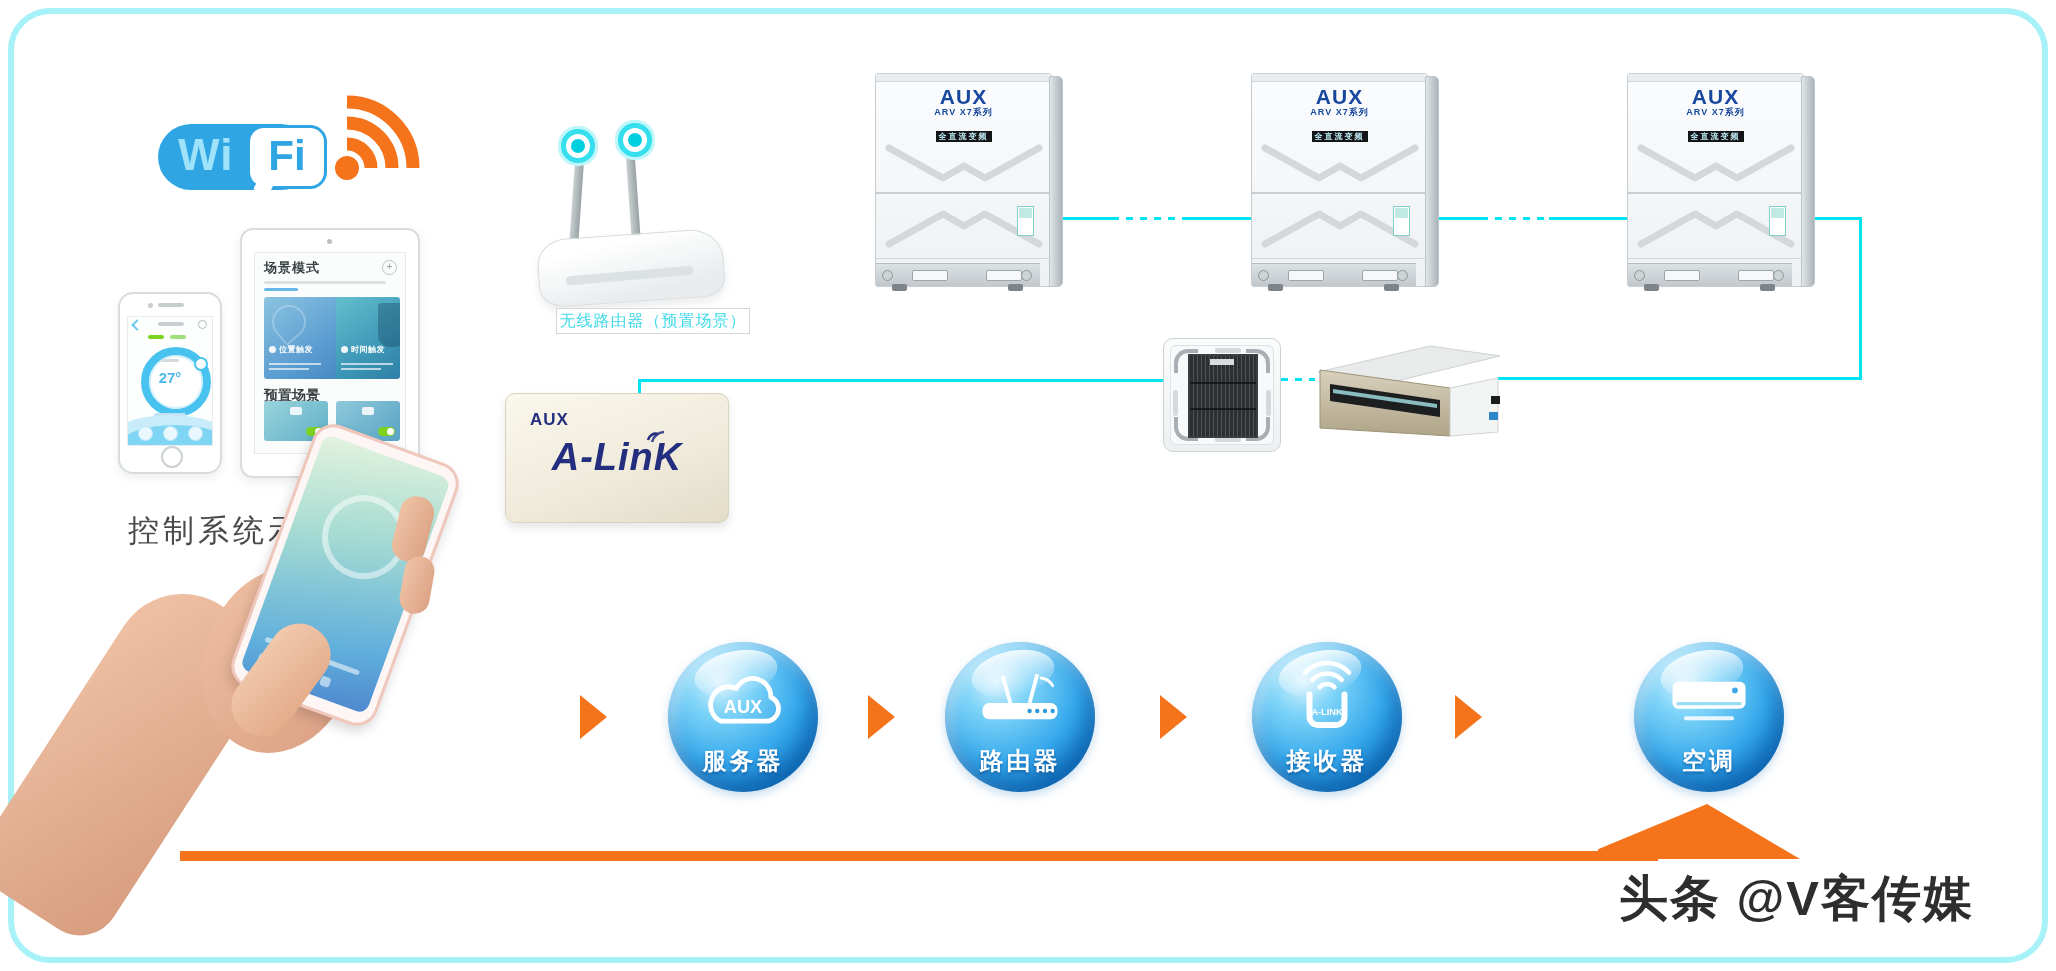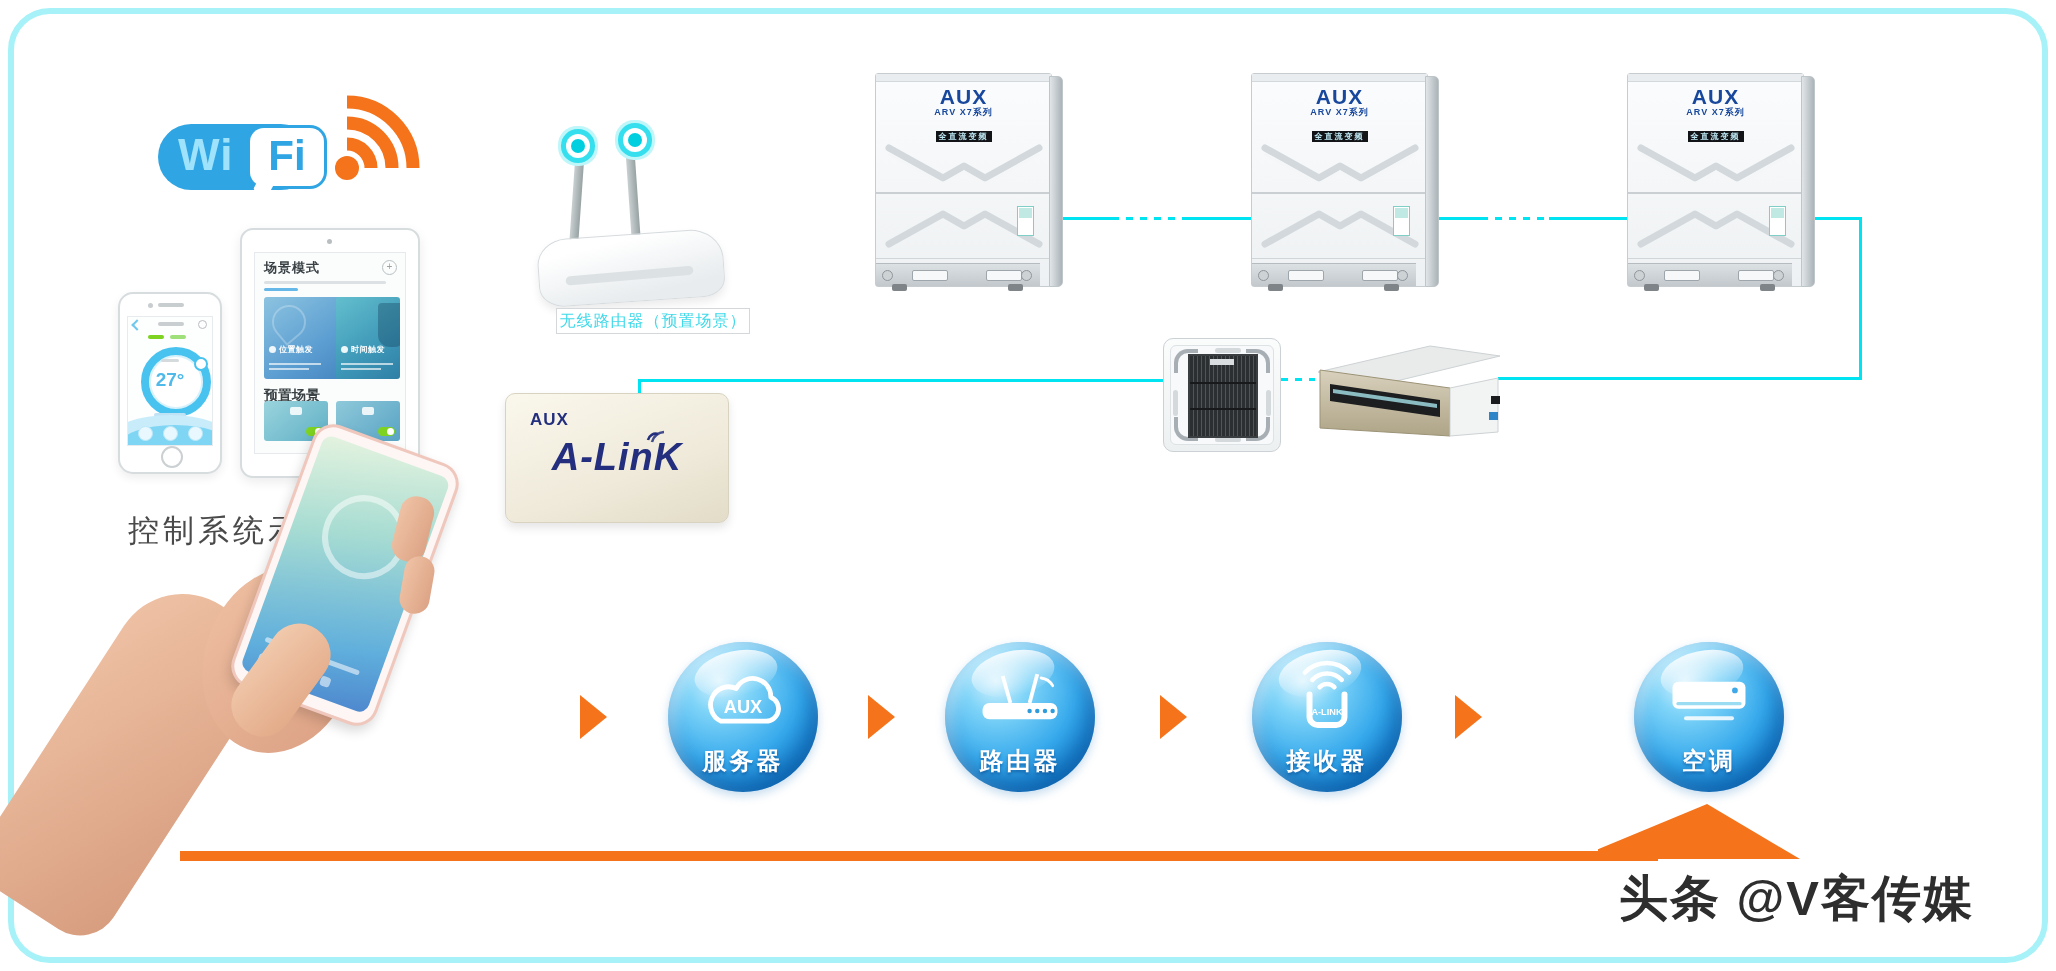--- a/index.html
+++ b/index.html
@@ -24,21 +24,21 @@
   .phone .cam{position:absolute;top:9px;left:28px;width:5px;height:5px;border-radius:50%;background:#C8CDD0;}
   .phone .screen{position:absolute;left:7px;top:22px;width:84px;height:128px;background:#FDFEFE;border:1px solid #E7EBED;overflow:hidden;}
   .p-title{position:absolute;top:5px;left:30px;width:26px;height:4px;background:#C9CED1;border-radius:2px;}
   .p-back{position:absolute;top:4px;left:5px;width:6px;height:6px;border-left:2px solid #6FC8EE;border-bottom:2px solid #6FC8EE;transform:rotate(45deg);}
   .p-gear{position:absolute;top:3px;right:5px;width:7px;height:7px;border:1.5px solid #B9BFC2;border-radius:50%;}
   .p-pills{position:absolute;top:18px;left:20px;display:flex;gap:6px;}
   .p-pills i{width:16px;height:4px;border-radius:2px;background:#7ED321;display:block;}
   .p-pills i:last-child{background:#9FE07A;}
   .p-ring{position:absolute;top:30px;left:13px;width:54px;height:54px;border-radius:50%;border:8px solid #48C3F0;background:#fff;box-shadow:inset 0 0 0 2px #D8F2FC;}
   .p-ring .knob{position:absolute;right:-5px;top:2px;width:10px;height:10px;background:#fff;border:2px solid #48C3F0;border-radius:50%;}
-  .p-temp{position:absolute;top:52px;left:0;width:84px;text-align:center;font-size:19px;font-weight:700;color:#4FB9E9;}
+  .p-temp{position:absolute;top:52px;left:0;width:84px;text-align:center;font-size:15px;font-weight:700;color:#4FB9E9;}
   .p-temp-label{position:absolute;top:42px;left:33px;width:18px;height:3px;background:#D5DADD;border-radius:2px;}
   .p-row1{position:absolute;top:96px;left:26px;width:32px;height:4px;border-radius:2px;background:#BFE2F4;}
   .p-row2{position:absolute;top:104px;left:18px;width:48px;height:4px;border-radius:2px;background:#E2E6E8;}
   .p-wave1{position:absolute;bottom:-14px;left:-16px;width:116px;height:44px;border-radius:50% 50% 0 0;background:#C8ECFA;}
   .p-wave2{position:absolute;bottom:-20px;left:-8px;width:110px;height:40px;border-radius:50% 50% 0 0;background:#7FD6F4;}
   .p-btns{position:absolute;bottom:4px;left:10px;display:flex;gap:10px;}
   .p-btns i{width:13px;height:13px;border-radius:50%;background:#E9F8FE;border:1px solid #BDE8F8;display:block;}
   .phone .home{position:absolute;bottom:4px;left:41px;width:18px;height:18px;border:2px solid #CBD0D3;border-radius:50%;}
 
   

